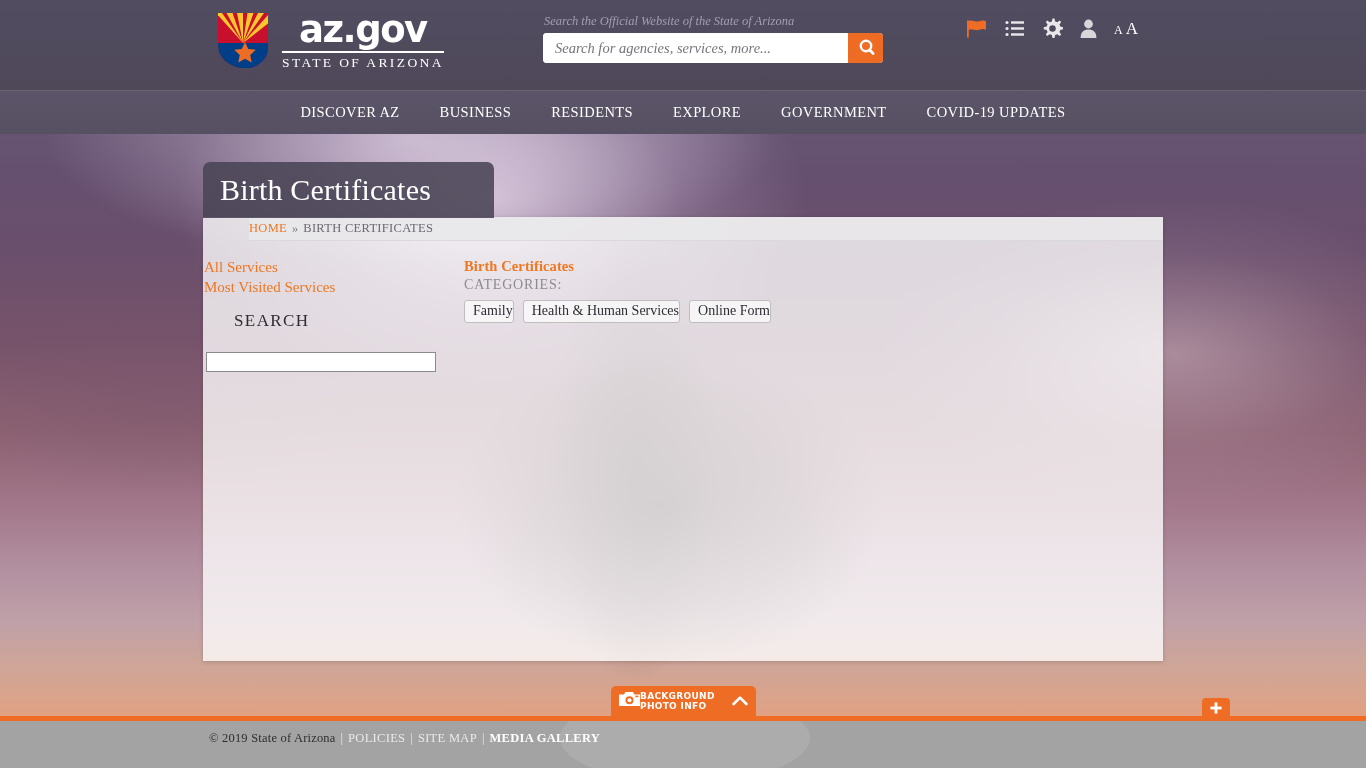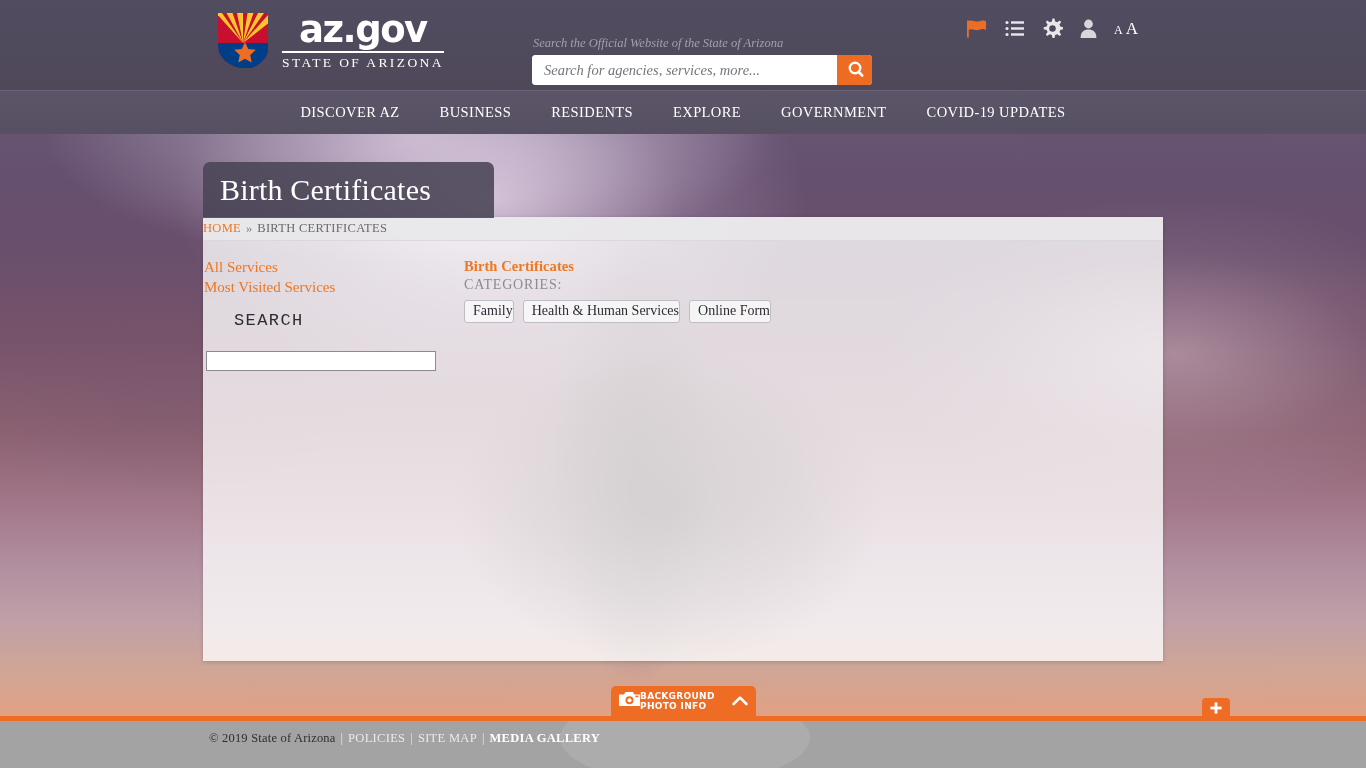--- a/index.html
+++ b/index.html
@@ -95,24 +95,23 @@
     font-family: "Liberation Serif", serif;
     font-size: 13.5px;
     letter-spacing: 2.4px;
     color: #ffffff;
     line-height: 15px;
   }
 
   
   #header-search {
     position: absolute;
-    left: 532px;
+    left: 543px;
     top: 14px;
     width: 340px;
-    margin-top: 22px;
   }
   #header-search-tagline {
     font-family: "Liberation Serif", serif;
     font-style: italic;
     font-size: 12.5px;
     color: #a49eb0;
     margin-bottom: 4px;
     padding-left: 1px;
   }
   #header-search-row {
@@ -222,20 +221,21 @@
     z-index: 8;
     background: rgba(255,255,255,0.78);
     box-shadow: 0 1px 4px rgba(0,0,0,0.18);
   }
   #breadcrumb-bar {
     height: 24px;
     background: rgba(232,231,233,0.92);
     display: flex;
     align-items: center;
     border-bottom: 1px solid rgba(215,213,217,0.8);
+    margin-left: 46px;
   }
   .crumb-link {
     color: #ee7722;
     font-family: "Liberation Serif", serif;
     font-size: 12.5px;
     letter-spacing: 0.3px;
     cursor: pointer;
   }
   .crumb-sep {
     color: #7d7a80;
@@ -262,21 +262,21 @@
   .sidebar-link {
     display: block;
     color: #ee7722;
     font-family: "Liberation Serif", serif;
     font-size: 15px;
     line-height: 20px;
     cursor: pointer;
     padding-left: 1px;
   }
   #sidebar-search-heading {
-    font-family: Liberation Mono, monospace;
+    font-family: Liberation Serif, serif;
     font-size: 17px;
     color: #2e2c31;
     letter-spacing: 1.4px;
     margin: 14px 0 0 31px;
   }
   #sidebar-search-input {
     margin-top: 21px;
     margin-left: 3px;
     width: 230px;
     height: 20px;

